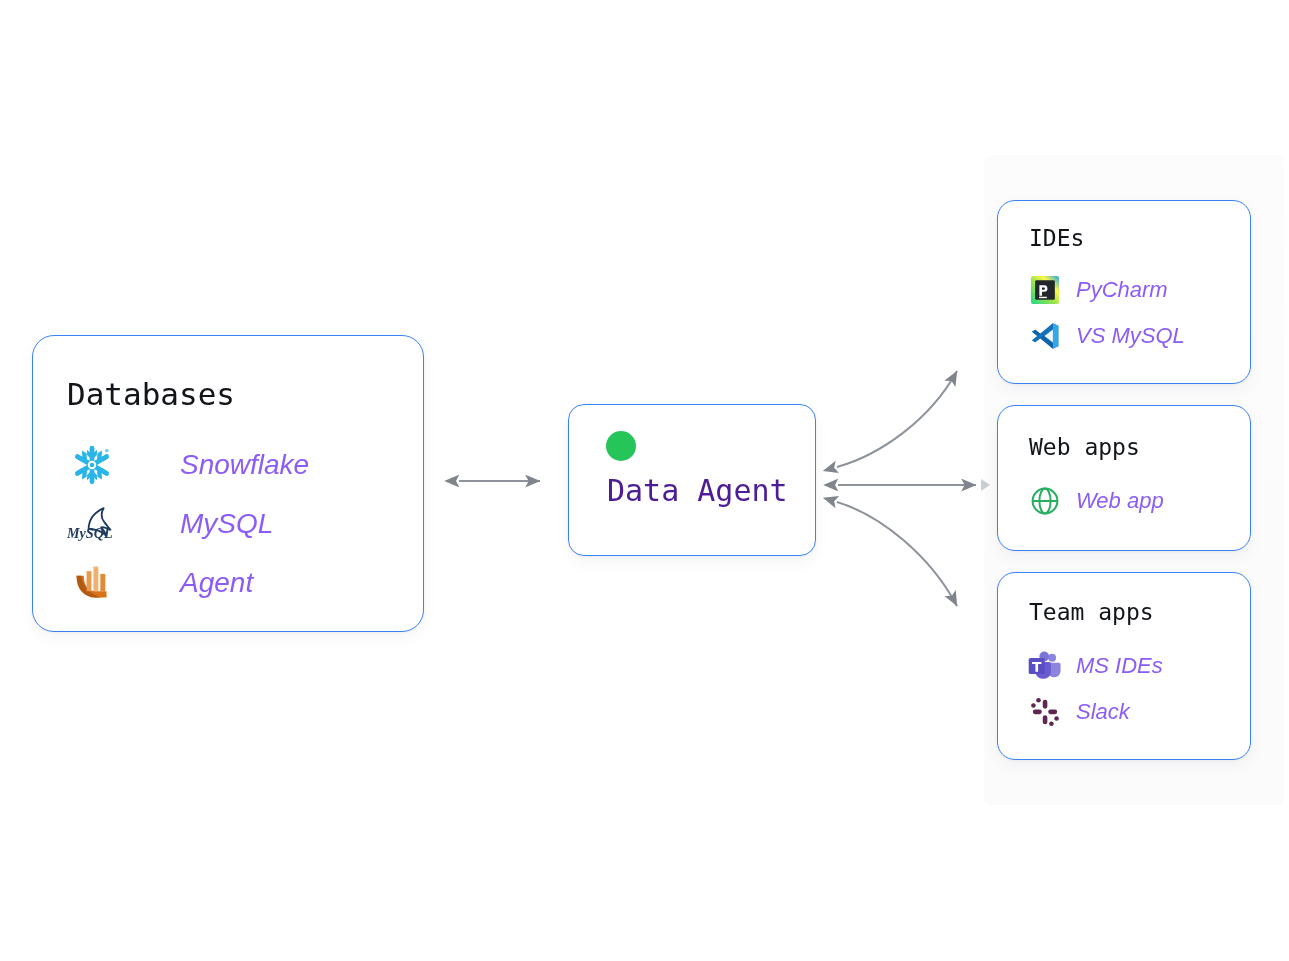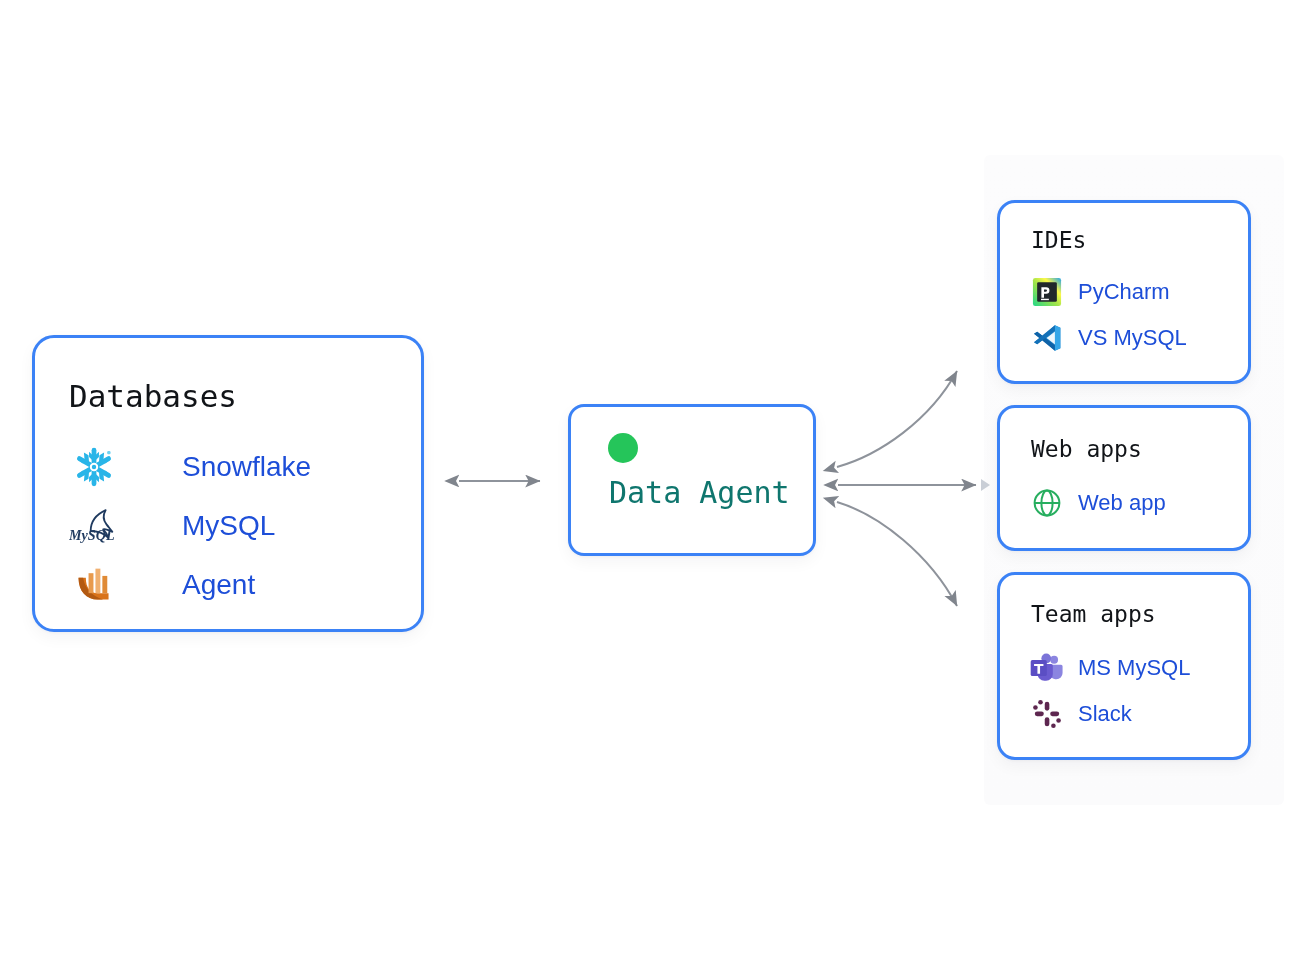--- a/index.html
+++ b/index.html
@@ -29,42 +29,43 @@
     width: 300px;
     height: 650px;
     background: linear-gradient(180deg, #fcfcfd 0%, #fbfbfc 100%);
     border-radius: 6px;
   }
 
   
   .card {
     position: absolute;
     background: #ffffff;
-    border: 3px solid #3b82f6;
+    border: 1px solid #3b82f6;
     border-radius: 18px;
     box-shadow: 0 1px 3px rgba(16,24,40,0.04), 0 6px 16px rgba(16,24,40,0.045);
     box-sizing: border-box;
   }
 
   .card-title {
     font-family: "DejaVu Sans Mono", "Liberation Mono", monospace;
     color: #111418;
     letter-spacing: 0px;
     white-space: pre;
   }
 
   .row {
     display: flex;
     align-items: center;
   }
 
   .row-label {
     font-family: "Liberation Sans", sans-serif;
-    color: #1d4ed8;
+    color: #8b5cf6;
     white-space: pre;
+    font-style: italic;
   }
 
   .ico {
     display: inline-flex;
     align-items: center;
     justify-content: center;
     flex: none;
   }
 
   
@@ -107,21 +108,21 @@
     height: 30px;
     border-radius: 50%;
     background: #25c55a;
   }
   #agent-label {
     position: absolute;
     left: 38px;
     top: 68px;
     font-family: "DejaVu Sans Mono", "Liberation Mono", monospace;
     font-size: 30px;
-    color: #0f766e;
+    color: #4c1d95;
     white-space: pre;
   }
 
   
   .card-right { left: 997px; width: 254px; }
   .card-right .card-title {
     position: absolute;
     left: 31px;
     font-size: 23px;
   }
@@ -306,21 +307,21 @@
         <span class="ico">
           <svg width="34" height="30" viewBox="0 0 36 32">
             <circle cx="25.6" cy="7.2" r="4.2" fill="#8b85e0"></circle>
             <circle cx="17.2" cy="5.8" r="5.2" fill="#7b74d8"></circle>
             <path d="M20.4 12.4 H33 a1.6 1.6 0 0 1 1.6 1.6 v7.4 a6.6 6.6 0 0 1 -6.6 6.6 h-1.2 a6.6 6.6 0 0 1 -6.4 -6.6 Z" fill="#8b85e0"></path>
             <path d="M9.6 11.6 H22.4 a1.8 1.8 0 0 1 1.8 1.8 v9 a7.2 7.2 0 0 1 -7.2 7.2 h-1.8 a7.2 7.2 0 0 1 -7.2 -7.2 v-9 a1.8 1.8 0 0 1 1.6 -1.8 Z" fill="#6a5bd0"></path>
             <rect x="0.6" y="7.4" width="17.2" height="17.2" rx="1.8" fill="#5b4ec4"></rect>
             <path d="M4.2 11.6 h10 v2.3 h-3.6 v8.2 h-2.8 v-8.2 h-3.6 Z" fill="#ffffff"></path>
           </svg>
         </span>
-        <span class="row-label">MS MySQL</span>
+        <span class="row-label">MS IDEs</span>
       </div>
 
       <div class="row">
         <span class="ico">
           <svg width="30" height="30" viewBox="0 0 32 32">
             <g fill="#5e2750">
               <rect x="3.0" y="13.4" width="9.6" height="4.9" rx="2.45"></rect>
               <rect x="1.2" y="6.6" width="4.9" height="4.9" rx="2.45"></rect>
               <rect x="13.6" y="19.4" width="4.9" height="9.6" rx="2.45"></rect>
               <rect x="20.4" y="26.0" width="4.9" height="4.9" rx="2.45"></rect>

